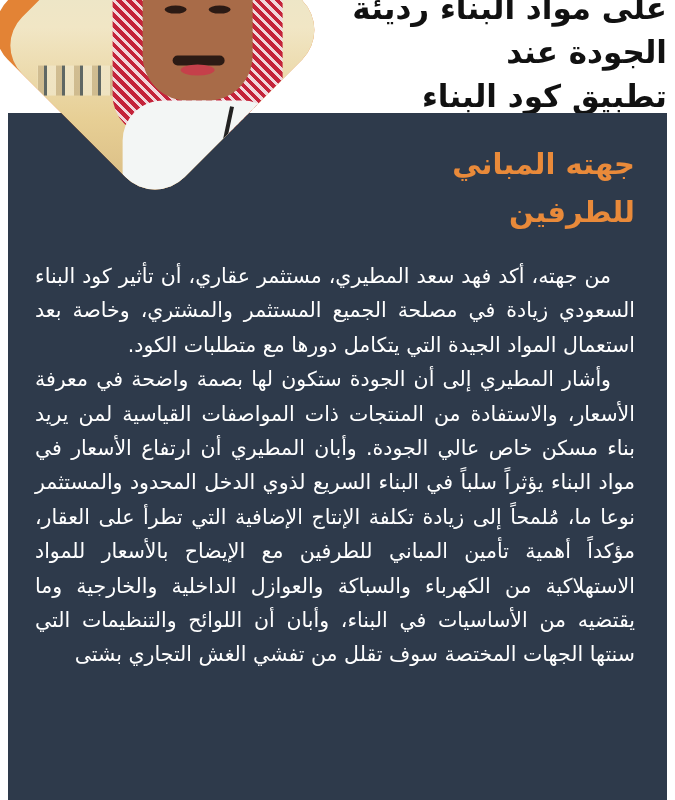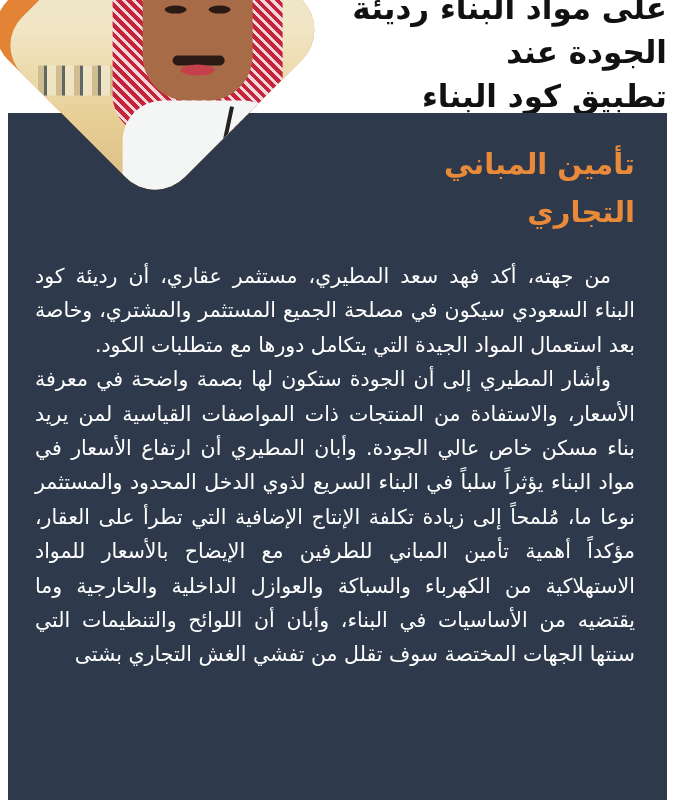--- a/index.html
+++ b/index.html
@@ -87,18 +87,18 @@
         <div class="eye" style="left:66px"></div>
         <div class="mustache"></div>
         <div class="lips"></div>
       </div>
       <div class="thobe"></div>
       <div class="cord"></div>
     </div>
   </div>
 </div>
 
-<div class="subhead">تأمين المباني التجاري</div>
+<div class="subhead">جهته المباني للطرفين</div>
 
 <div class="body-text">
-  <p>من جهته، أكد فهد سعد المطيري، مستثمر عقاري، أن رديئة كود البناء السعودي سيكون في مصلحة الجميع المستثمر والمشتري، وخاصة بعد استعمال المواد الجيدة التي يتكامل دورها مع متطلبات الكود.</p>
+  <p>من جهته، أكد فهد سعد المطيري، مستثمر عقاري، أن تأثير كود البناء السعودي زيادة في مصلحة الجميع المستثمر والمشتري، وخاصة بعد استعمال المواد الجيدة التي يتكامل دورها مع متطلبات الكود.</p>
   <p>وأشار المطيري إلى أن الجودة ستكون لها بصمة واضحة في معرفة الأسعار، والاستفادة من المنتجات ذات المواصفات القياسية لمن يريد بناء مسكن خاص عالي الجودة. وأبان المطيري أن ارتفاع الأسعار في مواد البناء يؤثراً سلباً في البناء السريع لذوي الدخل المحدود والمستثمر نوعا ما، مُلمحاً إلى زيادة تكلفة الإنتاج الإضافية التي تطرأ على العقار، مؤكداً أهمية تأمين المباني للطرفين مع الإيضاح بالأسعار للمواد الاستهلاكية من الكهرباء والسباكة والعوازل الداخلية والخارجية وما يقتضيه من الأساسيات في البناء، وأبان أن اللوائح والتنظيمات التي سنتها الجهات المختصة سوف تقلل من تفشي الغش التجاري بشتى</p>
 </div>
 
 </body></html>

